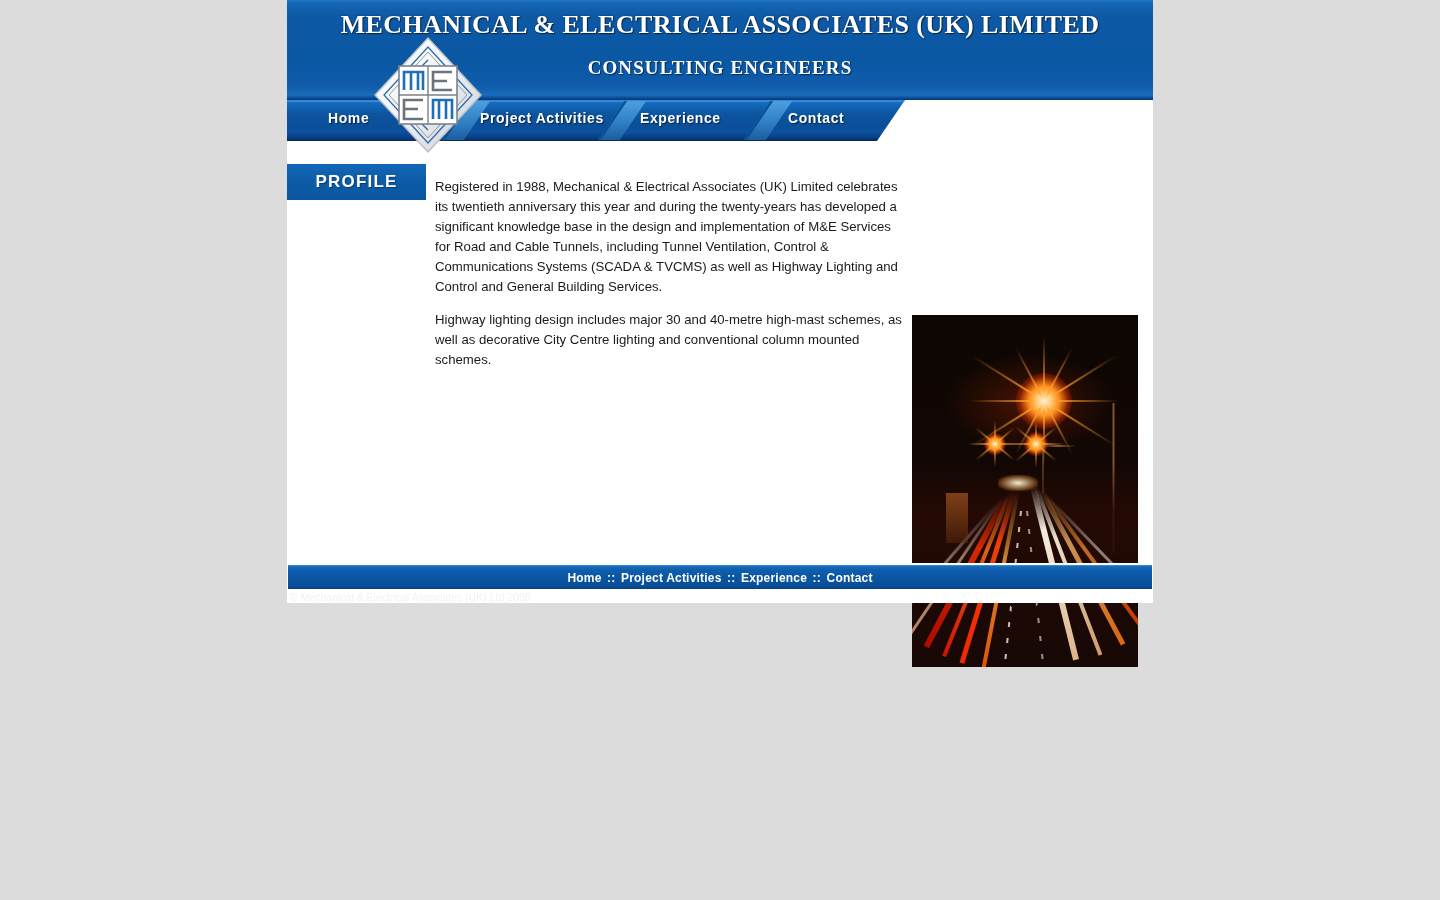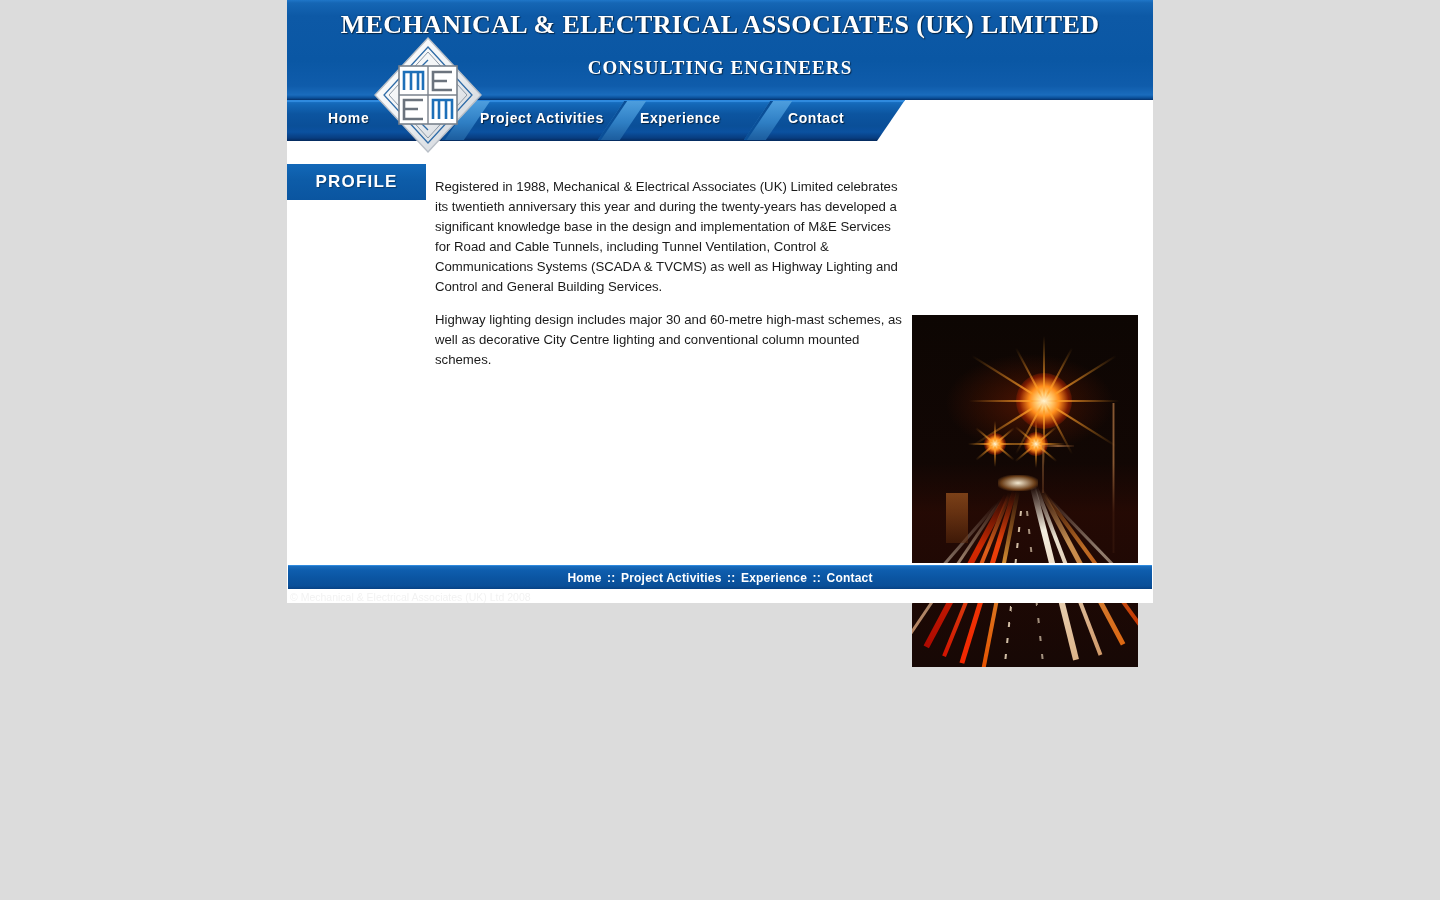--- a/index.html
+++ b/index.html
@@ -307,21 +307,21 @@
   </div>
 
   <div id="content">
 
     <div id="profile-box">
       <span id="profile-label">PROFILE</span>
     </div>
 
     <div id="body-text">
         <p>Registered in 1988, Mechanical &amp; Electrical Associates (UK) Limited celebrates its twentieth anniversary this year and during the twenty-years has developed a significant knowledge base in the design and implementation of M&amp;E Services for Road and Cable Tunnels, including Tunnel Ventilation, Control &amp; Communications Systems (SCADA &amp; TVCMS) as well as Highway Lighting and Control and General Building Services.</p>
-        <p>Highway lighting design includes major 30 and 60-metre high-mast schemes, as well as decorative City Centre lighting and conventional column mounted schemes.</p>
+        <p>Highway lighting design includes major 30 and 40-metre high-mast schemes, as well as decorative City Centre lighting and conventional column mounted schemes.</p>
       </div>
 
     <div id="photo">
       <div class="ph-layer ph-sky"></div>
 
       <div class="star" id="star-main">
         <div class="ray" style="width:150px; margin-left:-75px; margin-top:-1px; transform:rotate(0deg);"></div>
         <div class="ray" style="width:130px; margin-left:-65px; margin-top:-1px; transform:rotate(90deg);"></div>
         <div class="ray" style="width:170px; margin-left:-85px; margin-top:-1px; transform:rotate(32deg);"></div>
         <div class="ray" style="width:170px; margin-left:-85px; margin-top:-1px; transform:rotate(-32deg);"></div>

